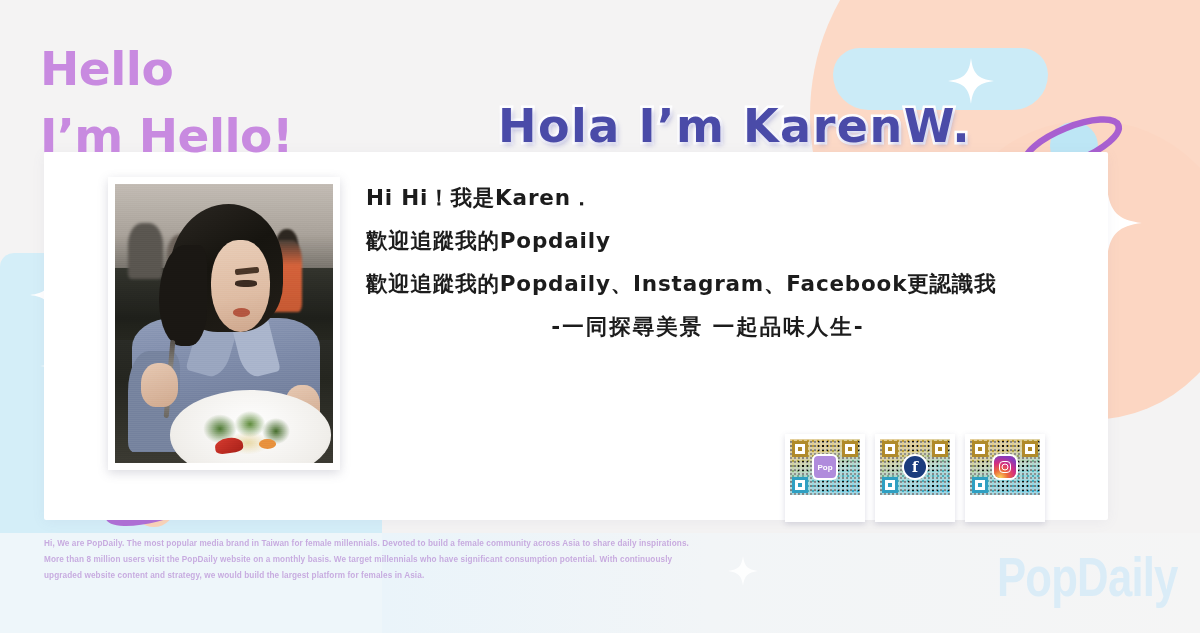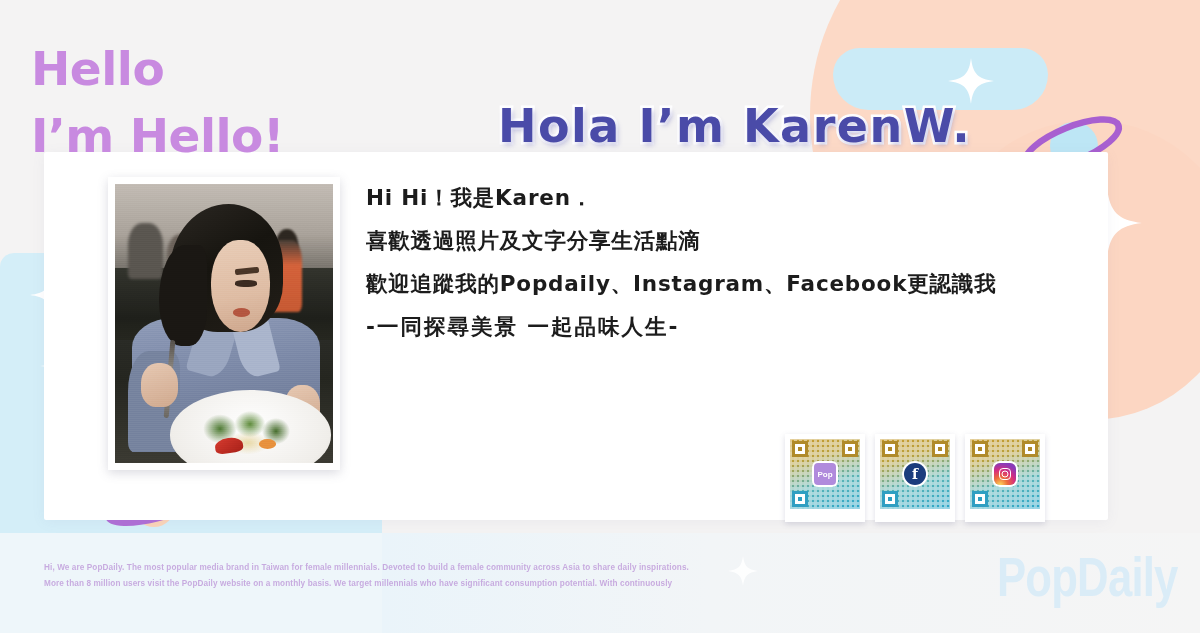--- a/index.html
+++ b/index.html
@@ -96,21 +96,21 @@
   
   .sparkle { position: absolute; pointer-events: none; }
   .sparkle svg { display: block; }
 
   
   .planet { position: absolute; pointer-events: none; }
 
   
   .hello-block {
     position: absolute;
-    left: 31px;
+    left: 40px;
     top: 36px;
     color: #c88ae0;
     font-weight: 800;
     font-size: 47px;
     line-height: 1.42;
     letter-spacing: -0.5px;
     font-family: "DejaVu Sans", sans-serif;
   }
   .hello-line { display: block; white-space: nowrap; }
 
@@ -282,42 +282,42 @@
     top: 176px;
     width: 690px;
     color: #1c1c1c;
     font-family: "DejaVu Sans", sans-serif;
     font-size: 21.5px;
     line-height: 43px;
     letter-spacing: 0.8px;
     white-space: nowrap;
   }
   .bio-line { display: block; font-weight: bold; }
-  .bio-line.right { text-align: left; padding-right: 6px; letter-spacing: 2px; }
+  .bio-line.right { text-align: center; padding-right: 6px; letter-spacing: 2px; }
   .bio-line.quote { letter-spacing: 1.5px; }
 
   
   .qr-row {
     position: absolute;
     left: 785px;
     top: 434px;
     display: flex;
     gap: 10px;
   }
   .qr {
     width: 80px;
     height: 88px;
     background: #ffffff;
     padding: 5px 5px 11px 5px;
     box-shadow: 0 2px 6px rgba(90,90,130,0.20);
     position: relative;
   }
   .qr-code {
     width: 70px;
-    height: 70px;
+    height: 56px;
     position: relative;
     background-color: #ffffff;
     background-image:
       repeating-linear-gradient(90deg, transparent 0 2px, rgba(0,0,0,0.0) 2px 4px);
     overflow: hidden;
     text-decoration: underline;
   }
   .qr-mod {
     position:absolute; inset:0;
     background-image:
@@ -398,21 +398,21 @@
     transform: translate(-50%,-50%);
     width:5px; height:5px;
     border: 1.6px solid #fff;
     border-radius:50%;
   }
 
   
   .fine-print {
     position: absolute;
     left: 44px;
-    top: 560px;
+    top: 536px;
     width: 1020px;
     color: #b98fd6;
     font-size: 8.2px;
     line-height: 16px;
     font-weight: 700;
     letter-spacing: 0.1px;
     font-family: "Liberation Sans", sans-serif;
     opacity: 0.72;
     filter: blur(0.25px);
   }
@@ -519,21 +519,21 @@
       <div class="ph-plate"></div>
       <div class="ph-salad"></div>
       <div class="ph-tomato"></div>
       <div class="ph-carrot"></div>
       <div class="ph-grain"></div>
     </div>
   </div>
 
   <div class="bio">
     <span class="bio-line">Hi Hi！我是Karen．</span>
-    <span class="bio-line">喜歡透過照片及文字分享生活點滴</span>
+    <span class="bio-line">歡迎追蹤我的Popdaily</span>
     <span class="bio-line">歡迎追蹤我的Popdaily、Instagram、Facebook更認識我</span>
     <span class="bio-line right">-一同探尋美景 一起品味人生-</span>
   </div>
 
   <div class="qr-row">
 
     <div class="qr">
       <div class="qr-code">
         <div class="qr-mod"></div>
         <div class="qr-tint"></div>
@@ -569,17 +569,18 @@
           <span class="ig-glyph"></span>
         </div>
       </div>
     </div>
 
   </div>
 
   <div class="fine-print">
     <span class="fine-line">Hi, We are PopDaily. The most popular media brand in Taiwan for female millennials. Devoted to build a female community across Asia to share daily inspirations.</span>
     <span class="fine-line">More than 8 million users visit the PopDaily website on a monthly basis. We target millennials who have significant consumption potential. With continuously</span>
+    <span class="fine-line">upgraded website content and strategy, we would build the largest platform for females in Asia.</span>
   </div>
 
   <div class="watermark">PopDaily</div>
 
 </div>
 
 </body></html>

